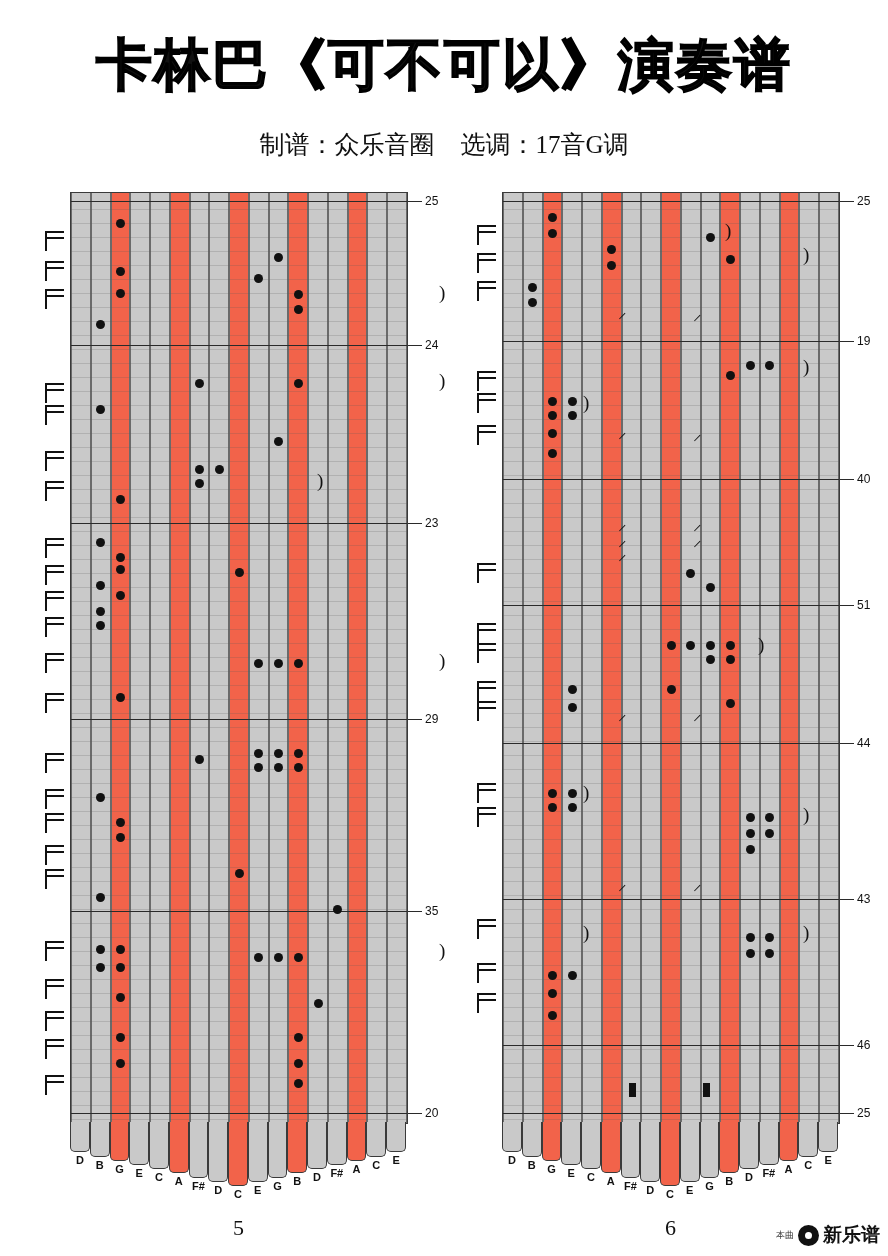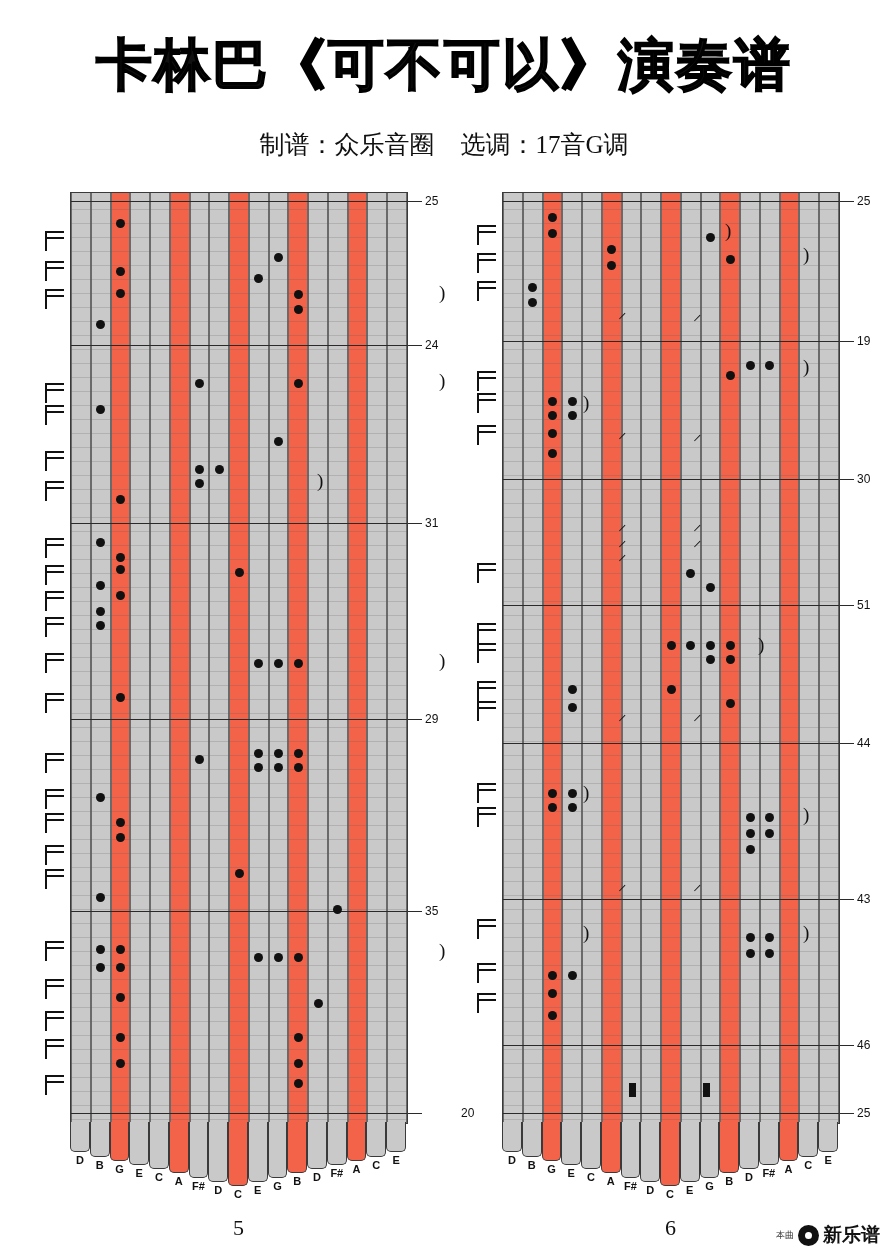--- a/index.html
+++ b/index.html
@@ -214,30 +214,30 @@
     <div class="tine-col grey" style="left: 296.471px; width: 19.7647px;"></div>
     <div class="tine-col grey" style="left: 316.235px; width: 19.7647px;"></div>
     <div class="barline" style="top: 8px;"></div>
     <div class="bar-tick" style="top: 8px; left: 337px;"></div>
     <div class="bar-num" style="top: 1px; left: 354px;">25</div>
     <div class="barline" style="top: 152px;"></div>
     <div class="bar-tick" style="top: 152px; left: 337px;"></div>
     <div class="bar-num" style="top: 145px; left: 354px;">24</div>
     <div class="barline" style="top: 330px;"></div>
     <div class="bar-tick" style="top: 330px; left: 337px;"></div>
-    <div class="bar-num" style="top: 323px; left: 354px;">31</div>
+    <div class="bar-num" style="top: 323px; left: 354px;">23</div>
     <div class="barline" style="top: 526px;"></div>
     <div class="bar-tick" style="top: 526px; left: 337px;"></div>
     <div class="bar-num" style="top: 519px; left: 354px;">29</div>
     <div class="barline" style="top: 718px;"></div>
     <div class="bar-tick" style="top: 718px; left: 337px;"></div>
     <div class="bar-num" style="top: 711px; left: 354px;">35</div>
     <div class="barline" style="top: 920px;"></div>
     <div class="bar-tick" style="top: 920px; left: 337px;"></div>
-    <div class="bar-num" style="top: 913px; left: 354px; margin-left: 36px;">20</div>
+    <div class="bar-num" style="top: 913px; left: 354px;">20</div>
     <div style="position: absolute; left: 0px; width: 100%; top: 16px; border-top: 1px solid rgba(90, 90, 90, 0.22);"></div>
     <div style="position: absolute; left: 0px; width: 100%; top: 30px; border-top: 1px solid rgba(90, 90, 90, 0.22);"></div>
     <div style="position: absolute; left: 0px; width: 100%; top: 44px; border-top: 1px solid rgba(90, 90, 90, 0.22);"></div>
     <div style="position: absolute; left: 0px; width: 100%; top: 58px; border-top: 1px solid rgba(90, 90, 90, 0.22);"></div>
     <div style="position: absolute; left: 0px; width: 100%; top: 72px; border-top: 1px solid rgba(90, 90, 90, 0.22);"></div>
     <div style="position: absolute; left: 0px; width: 100%; top: 86px; border-top: 1px solid rgba(90, 90, 90, 0.22);"></div>
     <div style="position: absolute; left: 0px; width: 100%; top: 100px; border-top: 1px solid rgba(90, 90, 90, 0.22);"></div>
     <div style="position: absolute; left: 0px; width: 100%; top: 114px; border-top: 1px solid rgba(90, 90, 90, 0.22);"></div>
     <div style="position: absolute; left: 0px; width: 100%; top: 128px; border-top: 1px solid rgba(90, 90, 90, 0.22);"></div>
     <div style="position: absolute; left: 0px; width: 100%; top: 142px; border-top: 1px solid rgba(90, 90, 90, 0.22);"></div>
@@ -469,21 +469,21 @@
     <div class="tine-col grey" style="left: 296.471px; width: 19.7647px;"></div>
     <div class="tine-col grey" style="left: 316.235px; width: 19.7647px;"></div>
     <div class="barline" style="top: 8px;"></div>
     <div class="bar-tick" style="top: 8px; left: 337px;"></div>
     <div class="bar-num" style="top: 1px; left: 354px;">25</div>
     <div class="barline" style="top: 148px;"></div>
     <div class="bar-tick" style="top: 148px; left: 337px;"></div>
     <div class="bar-num" style="top: 141px; left: 354px;">19</div>
     <div class="barline" style="top: 286px;"></div>
     <div class="bar-tick" style="top: 286px; left: 337px;"></div>
-    <div class="bar-num" style="top: 279px; left: 354px;">30</div>
+    <div class="bar-num" style="top: 279px; left: 354px;">40</div>
     <div class="barline" style="top: 412px;"></div>
     <div class="bar-tick" style="top: 412px; left: 337px;"></div>
     <div class="bar-num" style="top: 405px; left: 354px;">51</div>
     <div class="barline" style="top: 550px;"></div>
     <div class="bar-tick" style="top: 550px; left: 337px;"></div>
     <div class="bar-num" style="top: 543px; left: 354px;">44</div>
     <div class="barline" style="top: 706px;"></div>
     <div class="bar-tick" style="top: 706px; left: 337px;"></div>
     <div class="bar-num" style="top: 699px; left: 354px;">43</div>
     <div class="barline" style="top: 852px;"></div>

